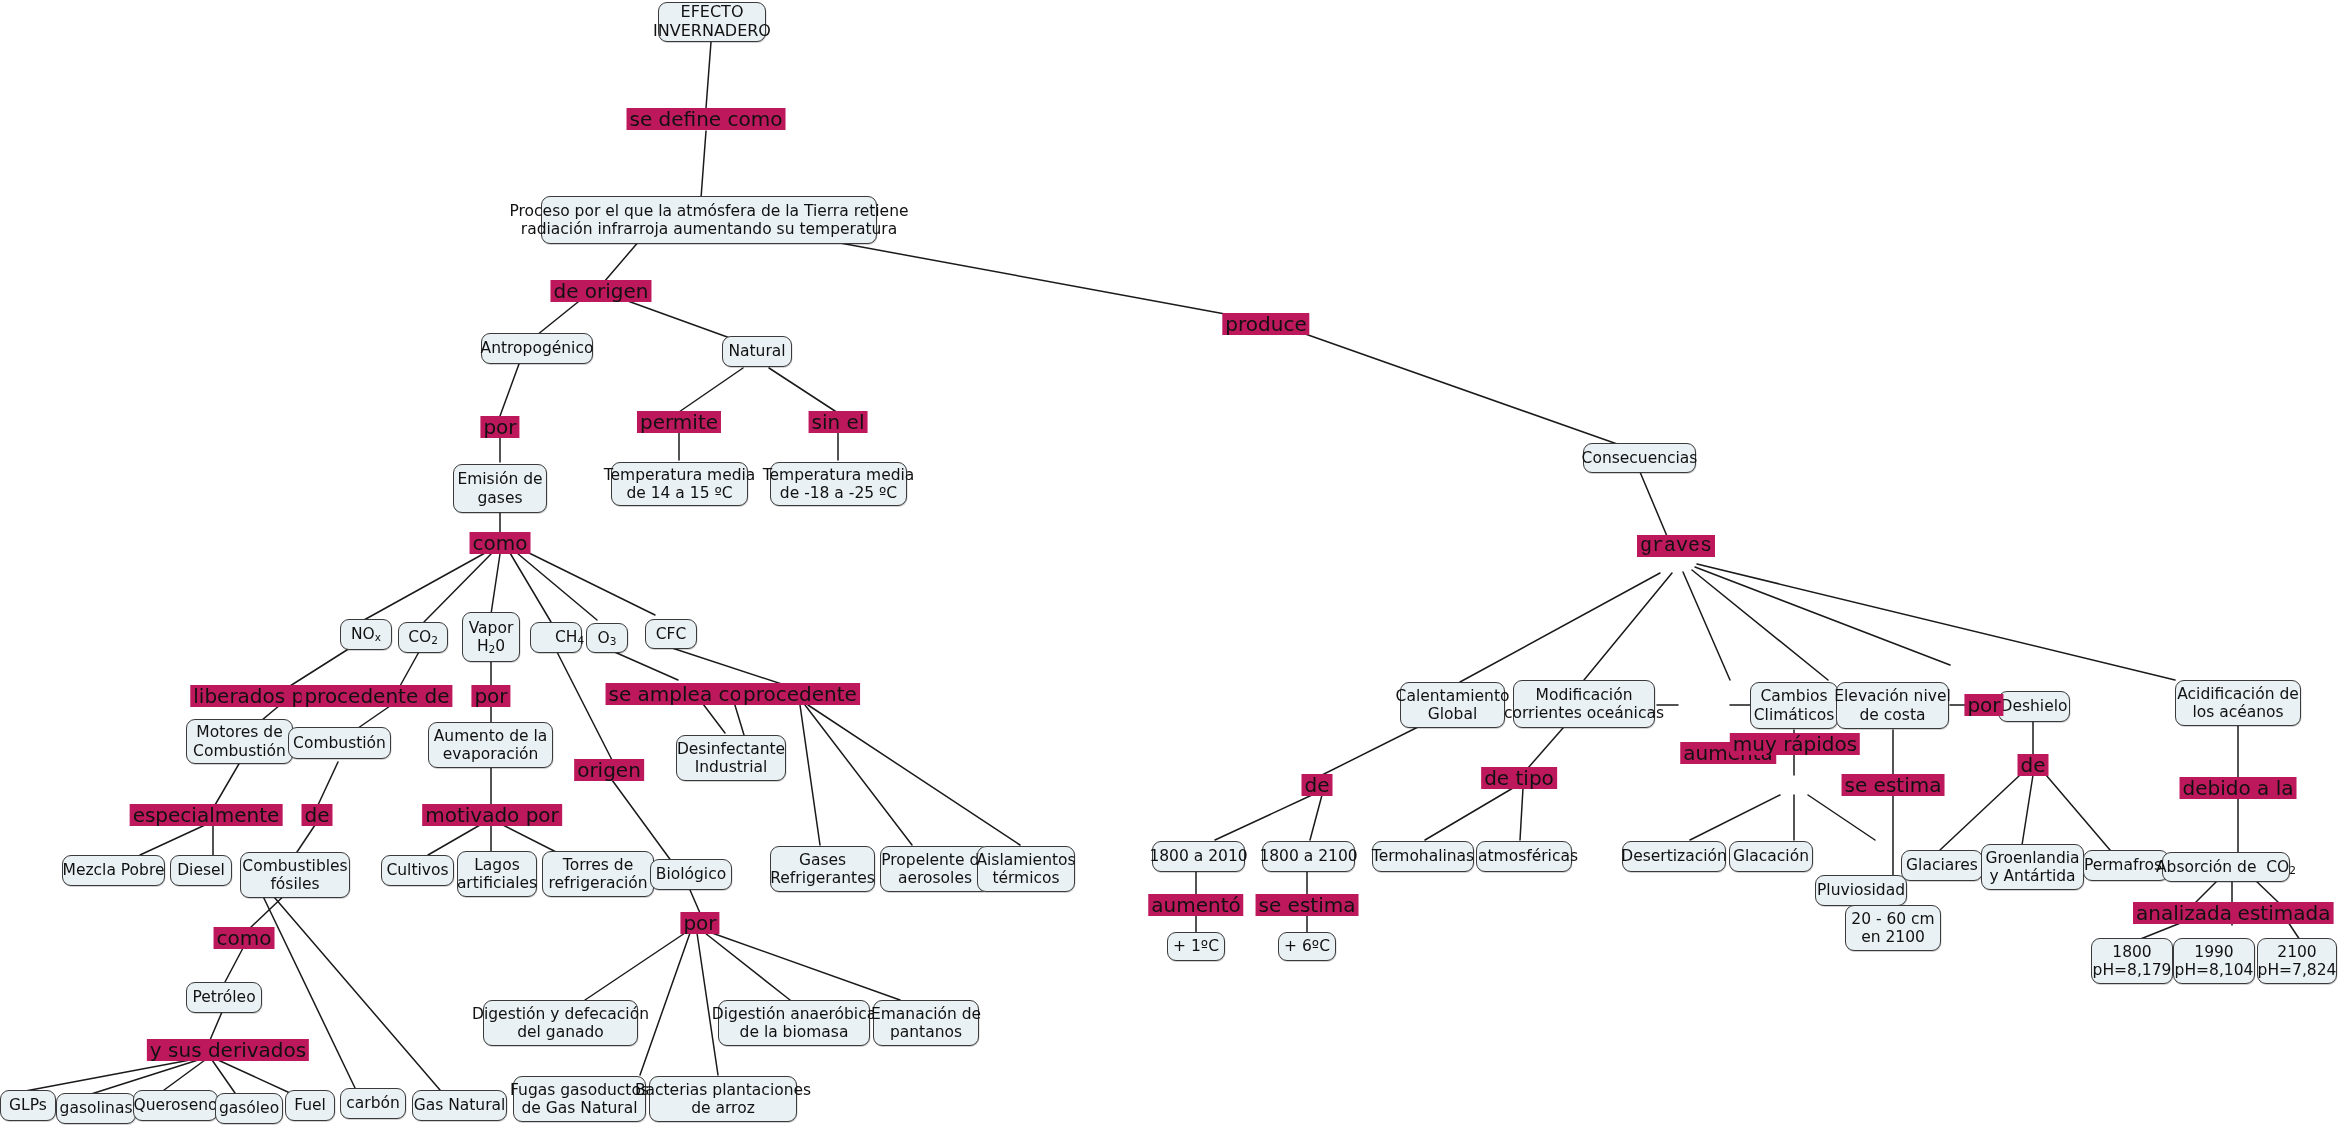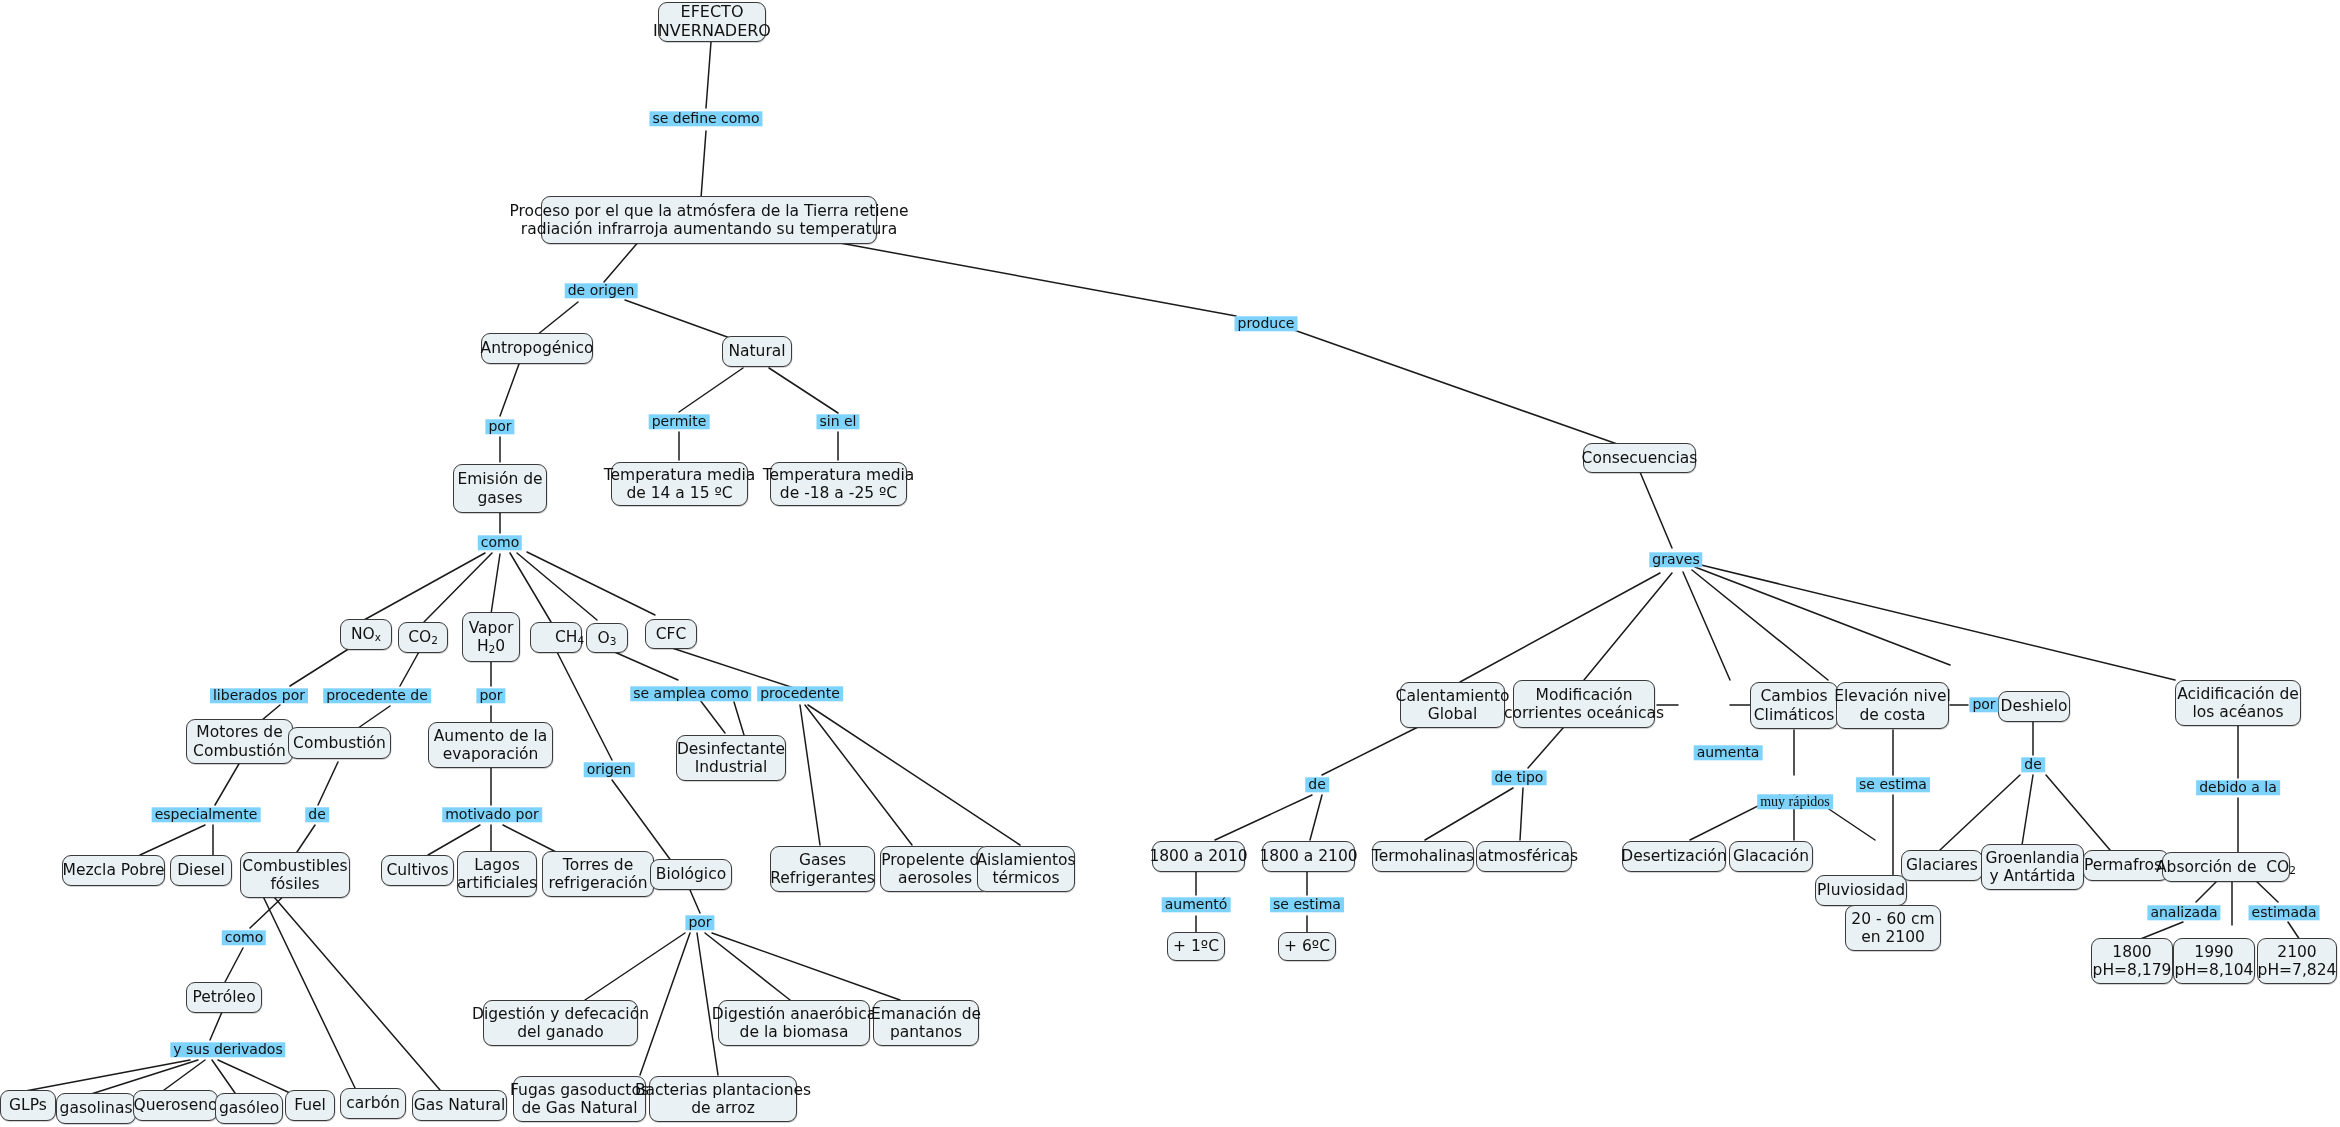--- a/index.html
+++ b/index.html
@@ -18,24 +18,24 @@
     font-size:15.5px;
     line-height:1.18;
     padding:4px 9px;
     white-space:nowrap;
     box-shadow:0.5px 1px 0 rgba(0,0,0,0.18);
   }
   .node.big{font-size:16px;}
   .lbl{
     position:absolute;
     color:#111;
-    font-size:14px;
+    font-size:20px;
     line-height:1.1;
     white-space:nowrap;
-    background:#7dd3fc;
+    background:#be185d;
     padding:0 3px;
     transform:translate(-50%,-50%);
   }
   sub{font-size:0.68em;vertical-align:-0.18em;}
 </style>
 </head>
 <body>
 
 <div id="stage">
 
@@ -448,25 +448,25 @@
   <div class="lbl" style="left:691px;top:694px;">se amplea como</div>
   <div class="lbl" style="left:609px;top:770px;">origen</div>
   <div class="lbl" style="left:800px;top:694px;">procedente</div>
   <div class="lbl" style="left:206px;top:815px;">especialmente</div>
   <div class="lbl" style="left:317px;top:815px;">de</div>
   <div class="lbl" style="left:492px;top:815px;">motivado por</div>
   <div class="lbl" style="left:700px;top:923px;">por</div>
   <div class="lbl" style="left:244px;top:938px;">como</div>
   <div class="lbl" style="left:204px;top:1050px;margin-left:24px;">y sus derivados</div>
 
-  <div class="lbl" style="left:1676px;top:560px;">graves</div>
+  <div class="lbl" style="left:1676px;top:546px;font-family:Liberation Mono, monospace;">graves</div>
   <div class="lbl" style="left:1317px;top:785px;">de</div>
   <div class="lbl" style="left:1519px;top:778px;">de tipo</div>
   <div class="lbl" style="left:1728px;top:705px;margin-top:48px;">aumenta</div>
-  <div class="lbl" style="left:1795px;top:802px;font-family:Liberation Serif, serif;">muy rápidos</div>
+  <div class="lbl" style="left:1795px;top:744px;">muy rápidos</div>
   <div class="lbl" style="left:1893px;top:785px;">se estima</div>
   <div class="lbl" style="left:1984px;top:705px;">por</div>
   <div class="lbl" style="left:2033px;top:765px;">de</div>
   <div class="lbl" style="left:2238px;top:788px;">debido a la</div>
   <div class="lbl" style="left:1196px;top:905px;">aumentó</div>
   <div class="lbl" style="left:1307px;top:905px;">se estima</div>
   <div class="lbl" style="left:2184px;top:913px;">analizada</div>
   <div class="lbl" style="left:2284px;top:913px;">estimada</div>
 
 </div>

